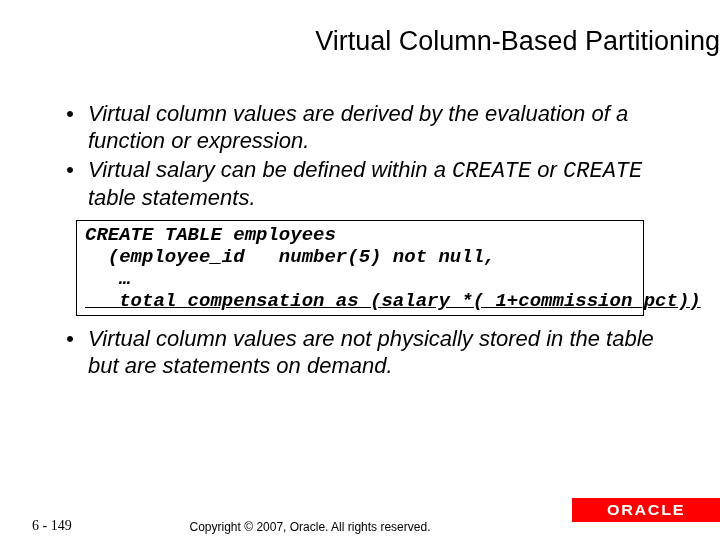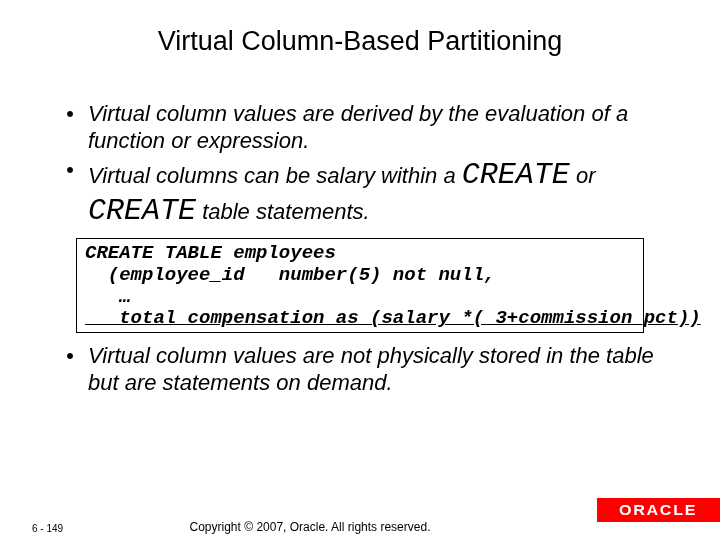--- a/index.html
+++ b/index.html
@@ -9,21 +9,21 @@
     font-family: "Arial", "Helvetica", sans-serif;
     position: relative;
   }
   .slide {
     width: 720px;
     height: 540px;
     position: relative;
     padding: 0;
   }
   .title {
-    text-align: center;
+    text-align: right;
     font-size: 27px;
     font-weight: normal;
     color: #000;
     padding-top: 26px;
     padding-bottom: 10px;
     font-family: "Arial", sans-serif;
   }
   .content {
     padding: 34px 40px 0 40px;
     font-style: italic;
@@ -42,21 +42,21 @@
   }
   ul.bullets > li::before {
     content: "•";
     position: absolute;
     left: 0;
     top: 0;
     font-size: 22px;
   }
   .mono {
     font-family: "Courier New", monospace;
-    font-size: 30px;
+    font-size: 22px;
   }
   .codebox {
     border: 1.5px solid #000;
     margin: 8px 36px 10px 36px;
     padding: 4px 8px 2px 8px;
     font-family: "Courier New", monospace;
     font-size: 19px;
     font-weight: bold;
     line-height: 1.15;
     white-space: pre;
@@ -69,41 +69,42 @@
     position: absolute;
     bottom: 0;
     left: 0;
     width: 720px;
     height: 34px;
   }
   .footer-brandbar {
     position: absolute;
     right: 0;
     bottom: 18px;
-    width: 123px;
+    width: 148px;
     height: 24px;
     background: #ff0000;
     display: flex;
     align-items: center;
     justify-content: center;
   }
   .footer-brandbar .oracle {
     color: #fff;
     font-family: "Arial", sans-serif;
     font-weight: bold;
     font-size: 14px;
     letter-spacing: 1.5px;
     transform: scaleX(1.15);
   }
   .page-num {
     position: absolute;
     left: 32px;
     bottom: 6px;
-    font-size: 10px;
+    font-size: 14px;
     color: #000;
+    font-family: Liberation Serif, serif;
   }
   .copyright {
     position: absolute;
     left: 0;
     width: 620px;
     text-align: center;
     bottom: 6px;
     font-size: 12px;
     color: #000;
   }
@@ -115,28 +116,28 @@
 
   <h1 class="title">Virtual Column-Based Partitioning</h1>
 
   <div class="content">
 
     <ul class="bullets">
       <li>
         <span>Virtual column values are derived by the evaluation of a function or expression.</span>
       </li>
       <li>
-        <span>Virtual columns can be salary within a </span><span class="mono">CREATE</span><span> or </span><span class="mono">CREATE</span><span> table statements.</span>
+        <span>Virtual salary can be defined within a </span><span class="mono">CREATE</span><span> or </span><span class="mono">CREATE</span><span> table statements.</span>
       </li>
     </ul>
 
     <div class="codebox"><span>CREATE TABLE employees</span>
 <span>  (employee_id   number(5) not null,</span>
 <span>   …</span>
-<span class="underline">   total_compensation as (salary *( 3+commission_pct))</span></div>
+<span class="underline">   total_compensation as (salary *( 1+commission_pct))</span></div>
 
     <ul class="bullets">
       <li>
         <span>Virtual column values are not physically stored in the table but are statements on demand.</span>
       </li>
     </ul>
 
   </div>
 
   <div class="footer">

